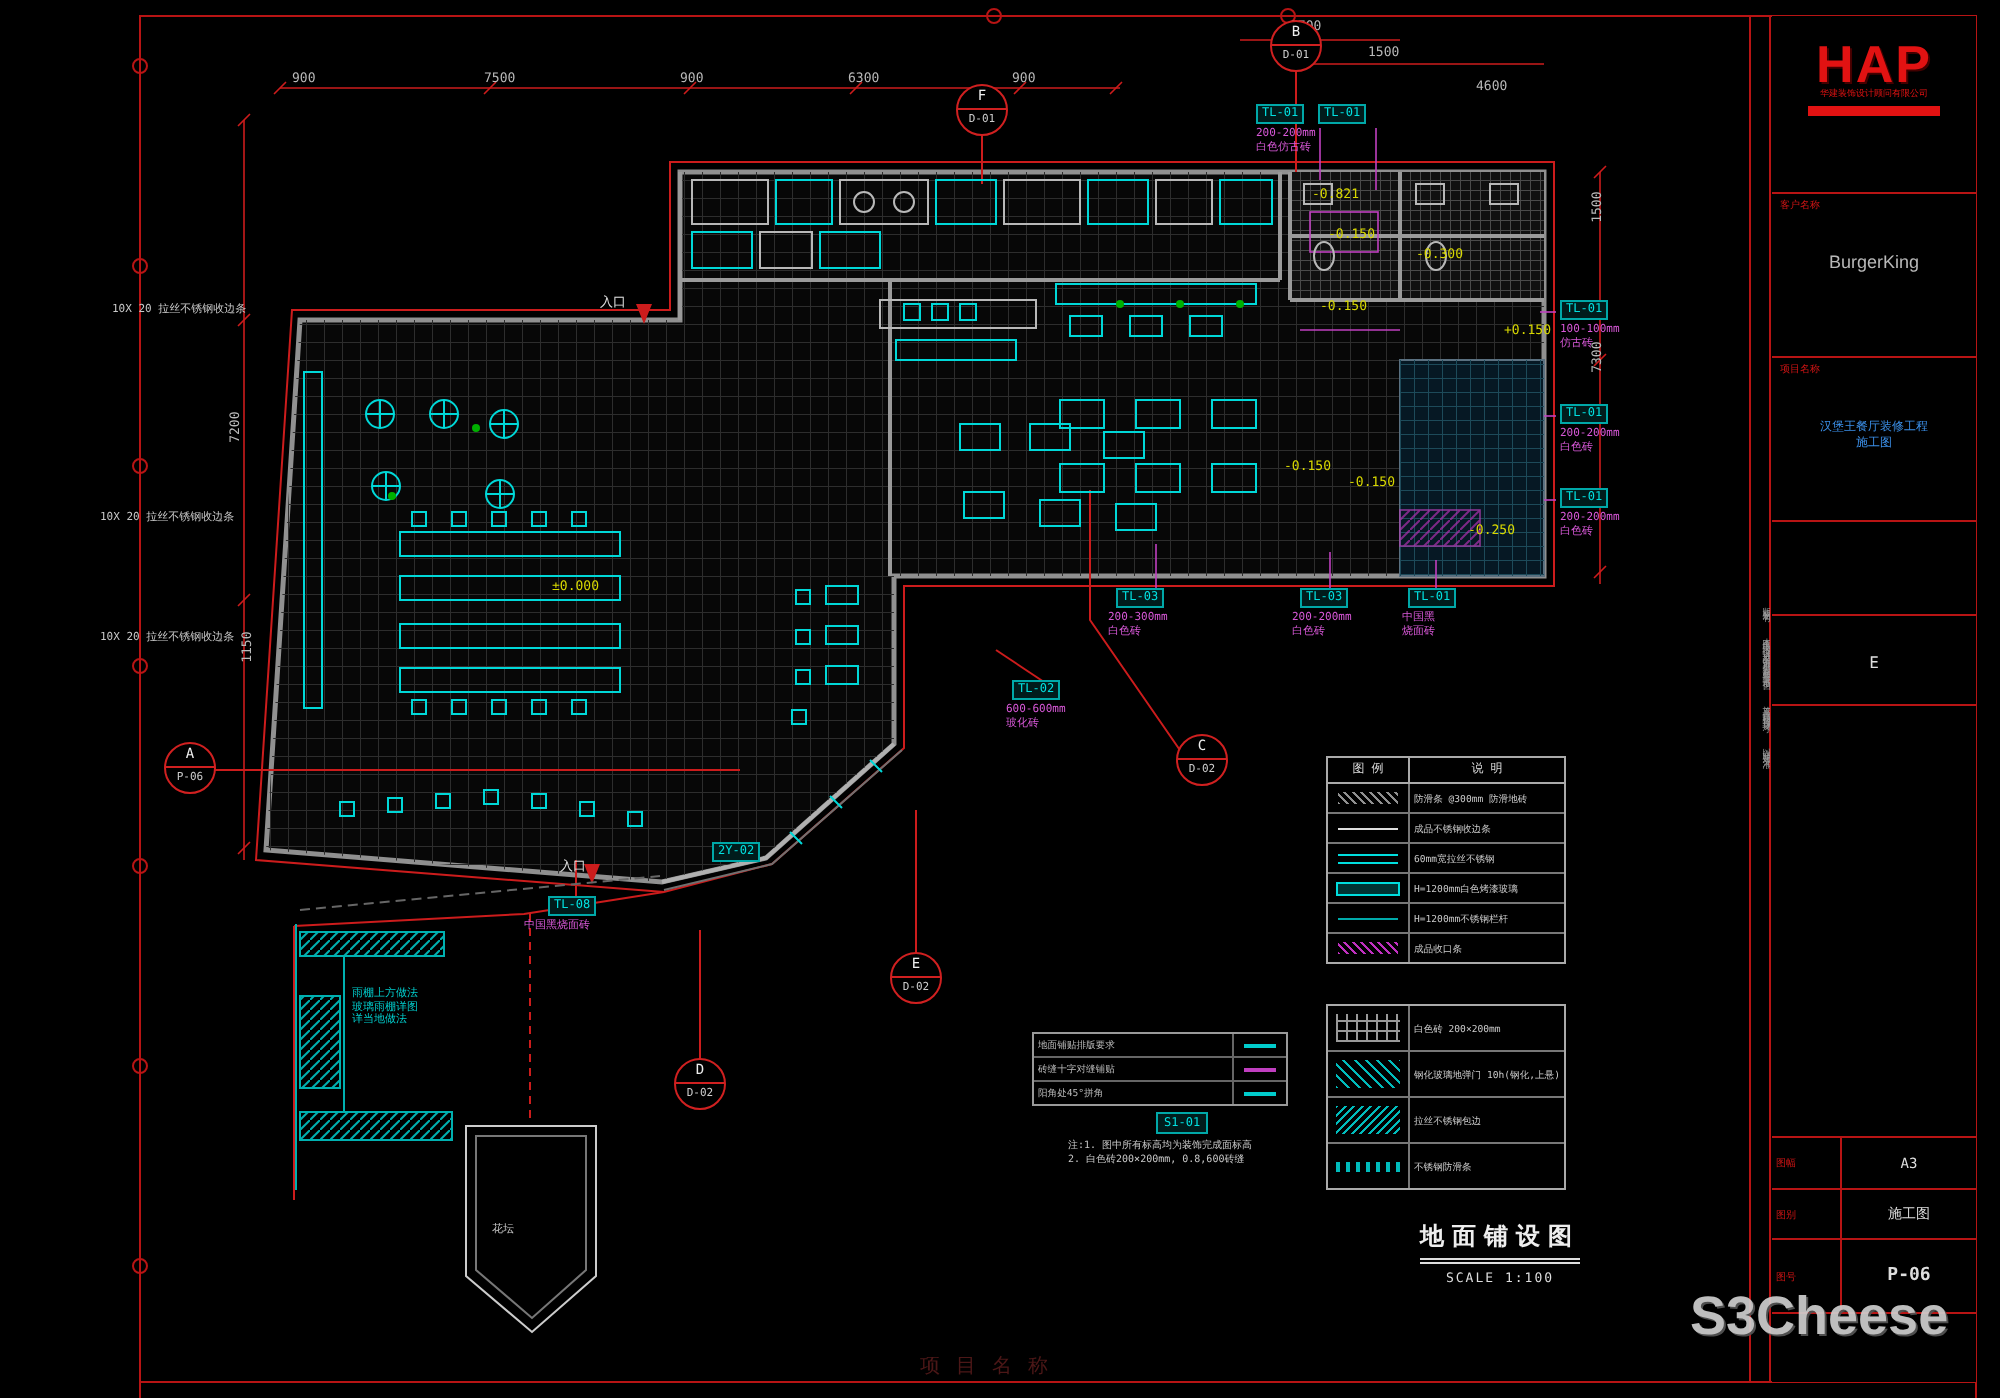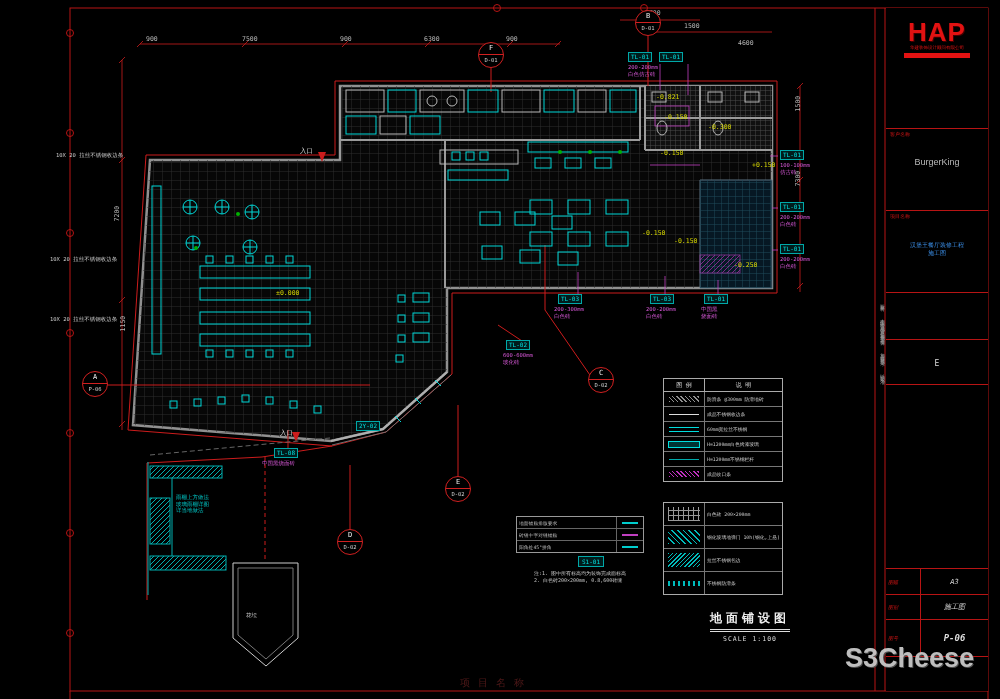--- a/index.html
+++ b/index.html
@@ -67,37 +67,37 @@
   .spec-notes{position:absolute;left:534px;top:570px;width:180px;color:#c8c8c8;font-size:5px;line-height:7px;}
 
   
   .dtitle{position:absolute;left:710px;top:610px;}
   .dtitle-name{color:#eee;font-size:12px;font-weight:bold;letter-spacing:4px;
                border-bottom:3px double #ddd;padding-bottom:2px;}
   .dtitle-scale{color:#ddd;font-size:6.5px;margin-top:3px;letter-spacing:1px;text-align:center;}
 
   
   .titleblock{position:absolute;left:886px;top:8px;width:102px;height:683px;background:#000;}
-  .tb-sec{position:absolute;left:0;width:100%;box-sizing:border-box;border-top:1px solid #b81414;margin-top:32px;}
+  .tb-sec{position:absolute;left:0;width:100%;box-sizing:border-box;border-top:1px solid #b81414;}
   .tb-logo{position:absolute;left:0;top:0;width:100%;height:80px;text-align:center;}
   .tb-logo-text{font-family:"Liberation Sans",sans-serif;font-weight:bold;font-size:26px;
                 color:#e21212;letter-spacing:1px;margin-top:12px;line-height:25px;text-shadow:1px 1px 0 #400;}
   .tb-logo-sub{color:#e21212;font-size:4.5px;line-height:6px;}
   .tb-logo-bar{width:66px;height:5px;background:#e21212;margin:2px auto 0;}
   .tb-s1{top:88px;height:82px;}
   .tb-s2{top:170px;height:82px;}
   .tb-s3{top:252px;height:92px;}
   .tb-s4{top:344px;height:216px;}
   .tb-label{color:#d01414;font-size:5px;padding:2px 0 0 4px;}
   .tb-client{color:#b8b8b8;font-size:9px;text-align:center;margin-top:20px;font-family:"Liberation Sans",sans-serif;}
   .tb-project{color:#3b8fe8;font-size:6px;line-height:8px;text-align:center;margin-top:22px;white-space:pre-line;}
   .tb-approval{color:#ddd;font-size:8px;text-align:center;margin-top:66px;}
   .tb-innerline{position:absolute;left:0;top:46px;width:100%;border-top:1px solid #b81414;}
   .tb-table{position:absolute;left:0;top:560px;width:100%;height:123px;border-top:1px solid #b81414;box-sizing:border-box;}
-  .tb-row{display:flex;border-bottom:1px solid #b81414;align-items:center;font-style:italic;}
+  .tb-row{display:flex;border-bottom:1px solid #b81414;align-items:center;}
   .tb-k{color:#d01414;font-size:5px;width:30px;border-right:1px solid #b81414;padding:2px;align-self:stretch;display:flex;align-items:center;}
   .tb-v{flex:1;color:#ddd;font-size:7px;text-align:center;}
   .tb-v.big{font-size:9px;font-weight:bold;}
   .r1{height:25px;} .r2{height:24px;} .r3{height:36px;} .r4{height:35px;border-bottom:none;}
   .tb-vert{position:absolute;left:876px;top:300px;width:9px;height:315px;writing-mode:vertical-rl;
            font-size:4.5px;color:#9a9a9a;letter-spacing:1px;overflow:hidden;}
 
   
   .wm-main{position:absolute;left:845px;top:643px;font-family:"Liberation Sans",sans-serif;
            font-weight:bold;font-size:27px;color:#cfcfcf;opacity:.92;text-shadow:1px 1px 0 #555;z-index:50;}

